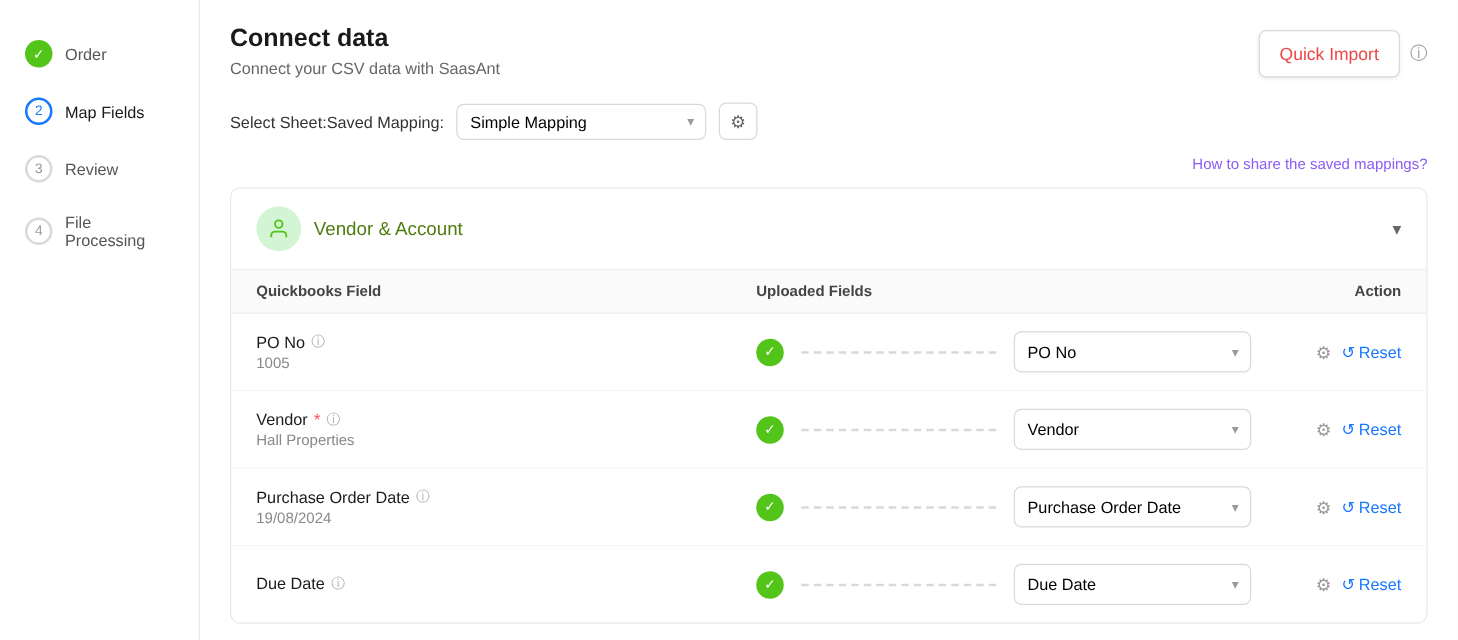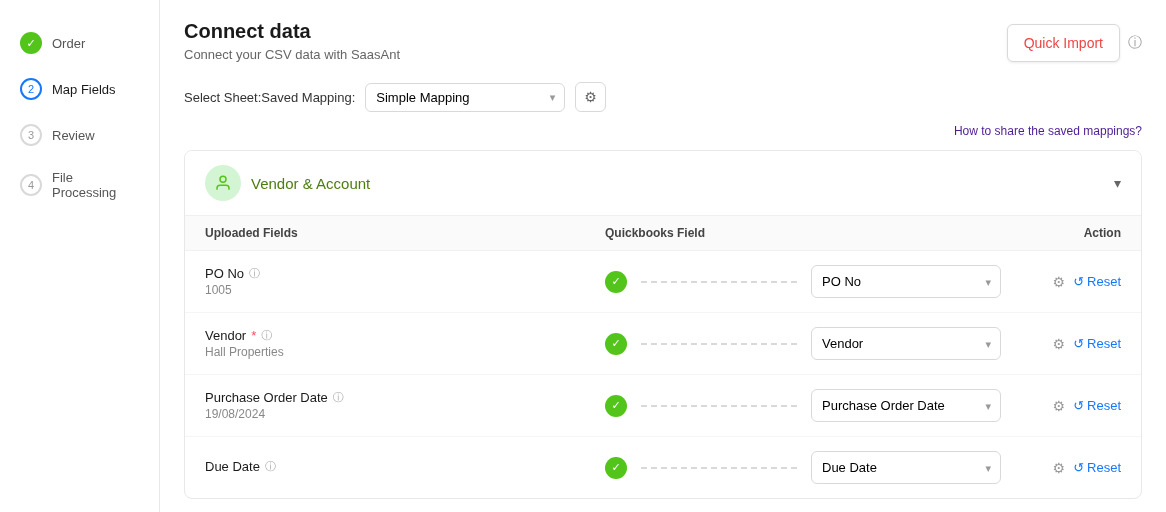--- a/index.html
+++ b/index.html
@@ -36,21 +36,21 @@
     .select-wrapper { position: relative; display: inline-block; }
     .select-wrapper select { border: 1px solid #d9d9d9; border-radius: 6px; padding: 6px 28px 6px 10px; font-size: 13px; background: #fff; cursor: pointer; appearance: none; min-width: 180px; outline: none; }
     .select-wrapper::after { content: '▾'; position: absolute; right: 10px; top: 50%; transform: translateY(-50%); color: #999; pointer-events: none; font-size: 11px; }
 
     .mapping-select-wrapper { position: relative; display: inline-block; }
     .mapping-select-wrapper select { border: 1px solid #d9d9d9; border-radius: 6px; padding: 6px 28px 6px 10px; font-size: 13px; background: #fff; cursor: pointer; appearance: none; min-width: 200px; outline: none; }
     .mapping-select-wrapper::after { content: '▾'; position: absolute; right: 10px; top: 50%; transform: translateY(-50%); color: #999; pointer-events: none; font-size: 11px; }
 
     .gear-btn { background: none; border: 1px solid #d9d9d9; border-radius: 6px; padding: 6px 8px; cursor: pointer; color: #666; font-size: 14px; }
 
-    .share-link { color: #4c1d95; font-size: 12px; text-decoration: none; cursor: pointer; display: block; text-align: right; margin-bottom: 12px; }
+    .share-link { color: #8b5cf6; font-size: 12px; text-decoration: none; cursor: pointer; display: block; text-align: right; margin-bottom: 12px; }
 
     
     .section-panel { background: #fff; border: 1px solid #e8e8e8; border-radius: 8px; overflow: hidden; position: relative; }
     .section-panel-inner { max-height: 320px; overflow-y: auto; }
 
     .section-header { display: flex; align-items: center; justify-content: space-between; padding: 14px 20px; background: #fff; border-bottom: 1px solid #f0f0f0; }
     .section-header-left { display: flex; align-items: center; gap: 10px; }
     .vendor-icon { width: 36px; height: 36px; border-radius: 50%; background: #d4f5d4; display: flex; align-items: center; justify-content: center; color: #52c41a; font-size: 16px; }
     .section-title { font-size: 15px; font-weight: 500; color: #4d7c0f; }
     .chevron-btn { background: none; border: none; cursor: pointer; color: #666; font-size: 14px; }
@@ -146,22 +146,22 @@
             </svg>
           </div>
           <span class="section-title">Vendor &amp; Account</span>
         </div>
         <button class="chevron-btn">▾</button>
       </div>
 
       <div class="section-panel-inner">
 
         <div class="table-header">
+          <div class="col-header">Quickbooks Field</div>
           <div class="col-header">Uploaded Fields</div>
-          <div class="col-header">Quickbooks Field</div>
           <div class="col-header" style="text-align:right;">Action</div>
         </div>
 
         <div class="field-row">
           <div class="qb-field">
             <div class="qb-field-name">
               <span>PO No</span>
               <span class="info-icon">ⓘ</span>
             </div>
             <div class="qb-field-value">1005</div>

